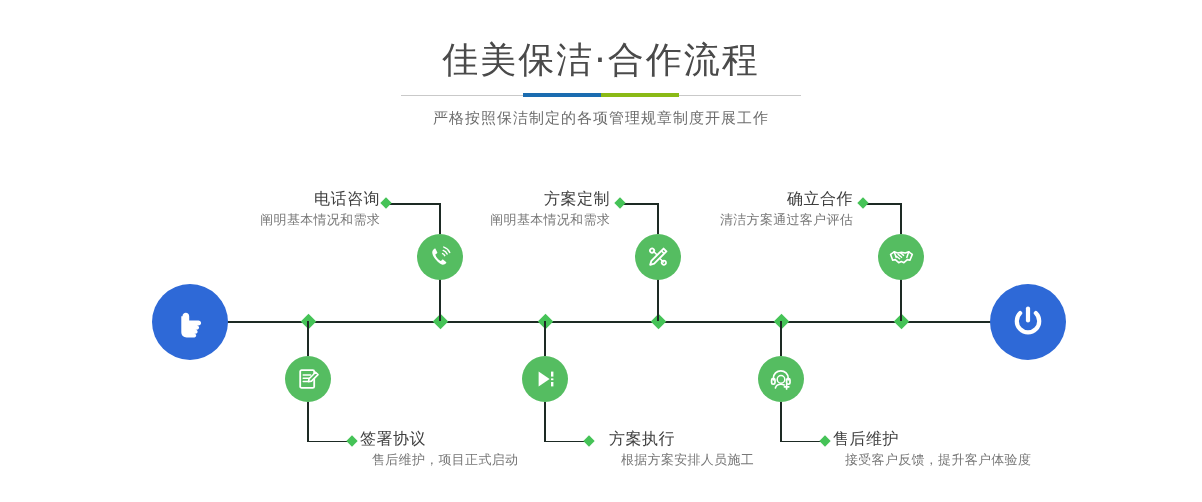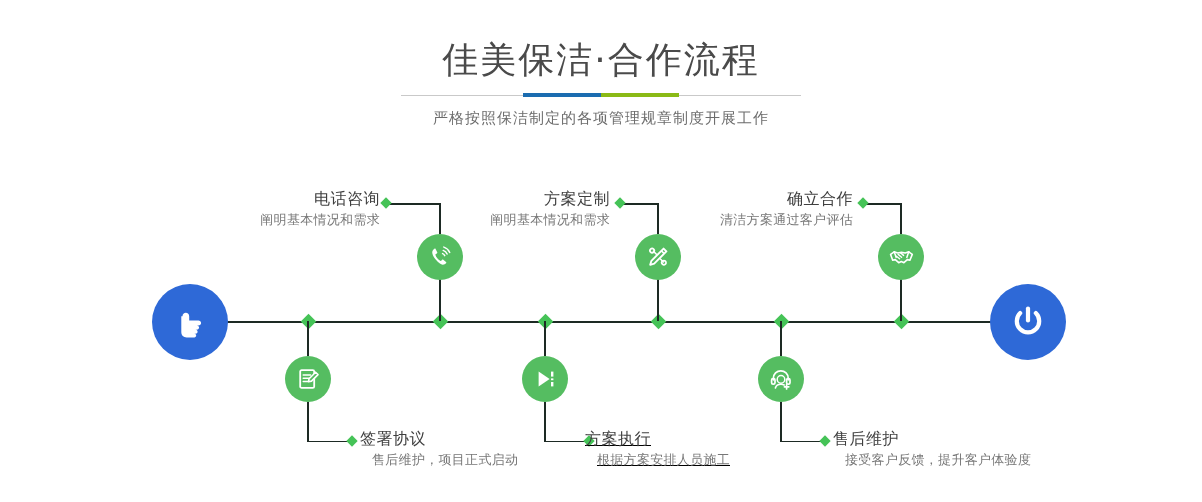--- a/index.html
+++ b/index.html
@@ -195,21 +195,21 @@
             <rect x="17.6" y="10.6" width="5.2" height="1.8" fill="#55bd61"></rect>
             <rect x="17.6" y="14.2" width="5.2" height="1.8" fill="#55bd61"></rect>
           </svg>
         </span>
       </div>
       <div class="elbow" style="left:0;top:0;">
         <div class="v" style="left: -0.8px; top: 81px; height: 40px; background: rgb(29, 42, 36);"></div>
         <div class="h" style="left: 0px; top: 119.5px; width: 42px; background: rgb(29, 42, 36);"></div>
         <div class="tip" style="left: 40px; top: 116px; background: rgb(69, 195, 87);"></div>
       </div>
-      <div class="labelbox down" style="left:40px;top:107px;width:420px;text-decoration:underline;">
+      <div class="labelbox down" style="left:64px;top:107px;width:420px;">
         <div class="lname">方案执行</div>
         <div class="ldesc" style="margin-left:12px;">根据方案安排人员施工</div>
       </div>
     </div>
 
     <div class="node" style="left:901px;top:321px;">
       <div class="diamond" style="background: rgb(69, 195, 87);"></div>
       <div class="stem" style="top: -58px; height: 58px; background: rgb(29, 42, 36);"></div>
       <div class="circle" style="top: -87px; background: rgb(85, 189, 97);">
         <span>

